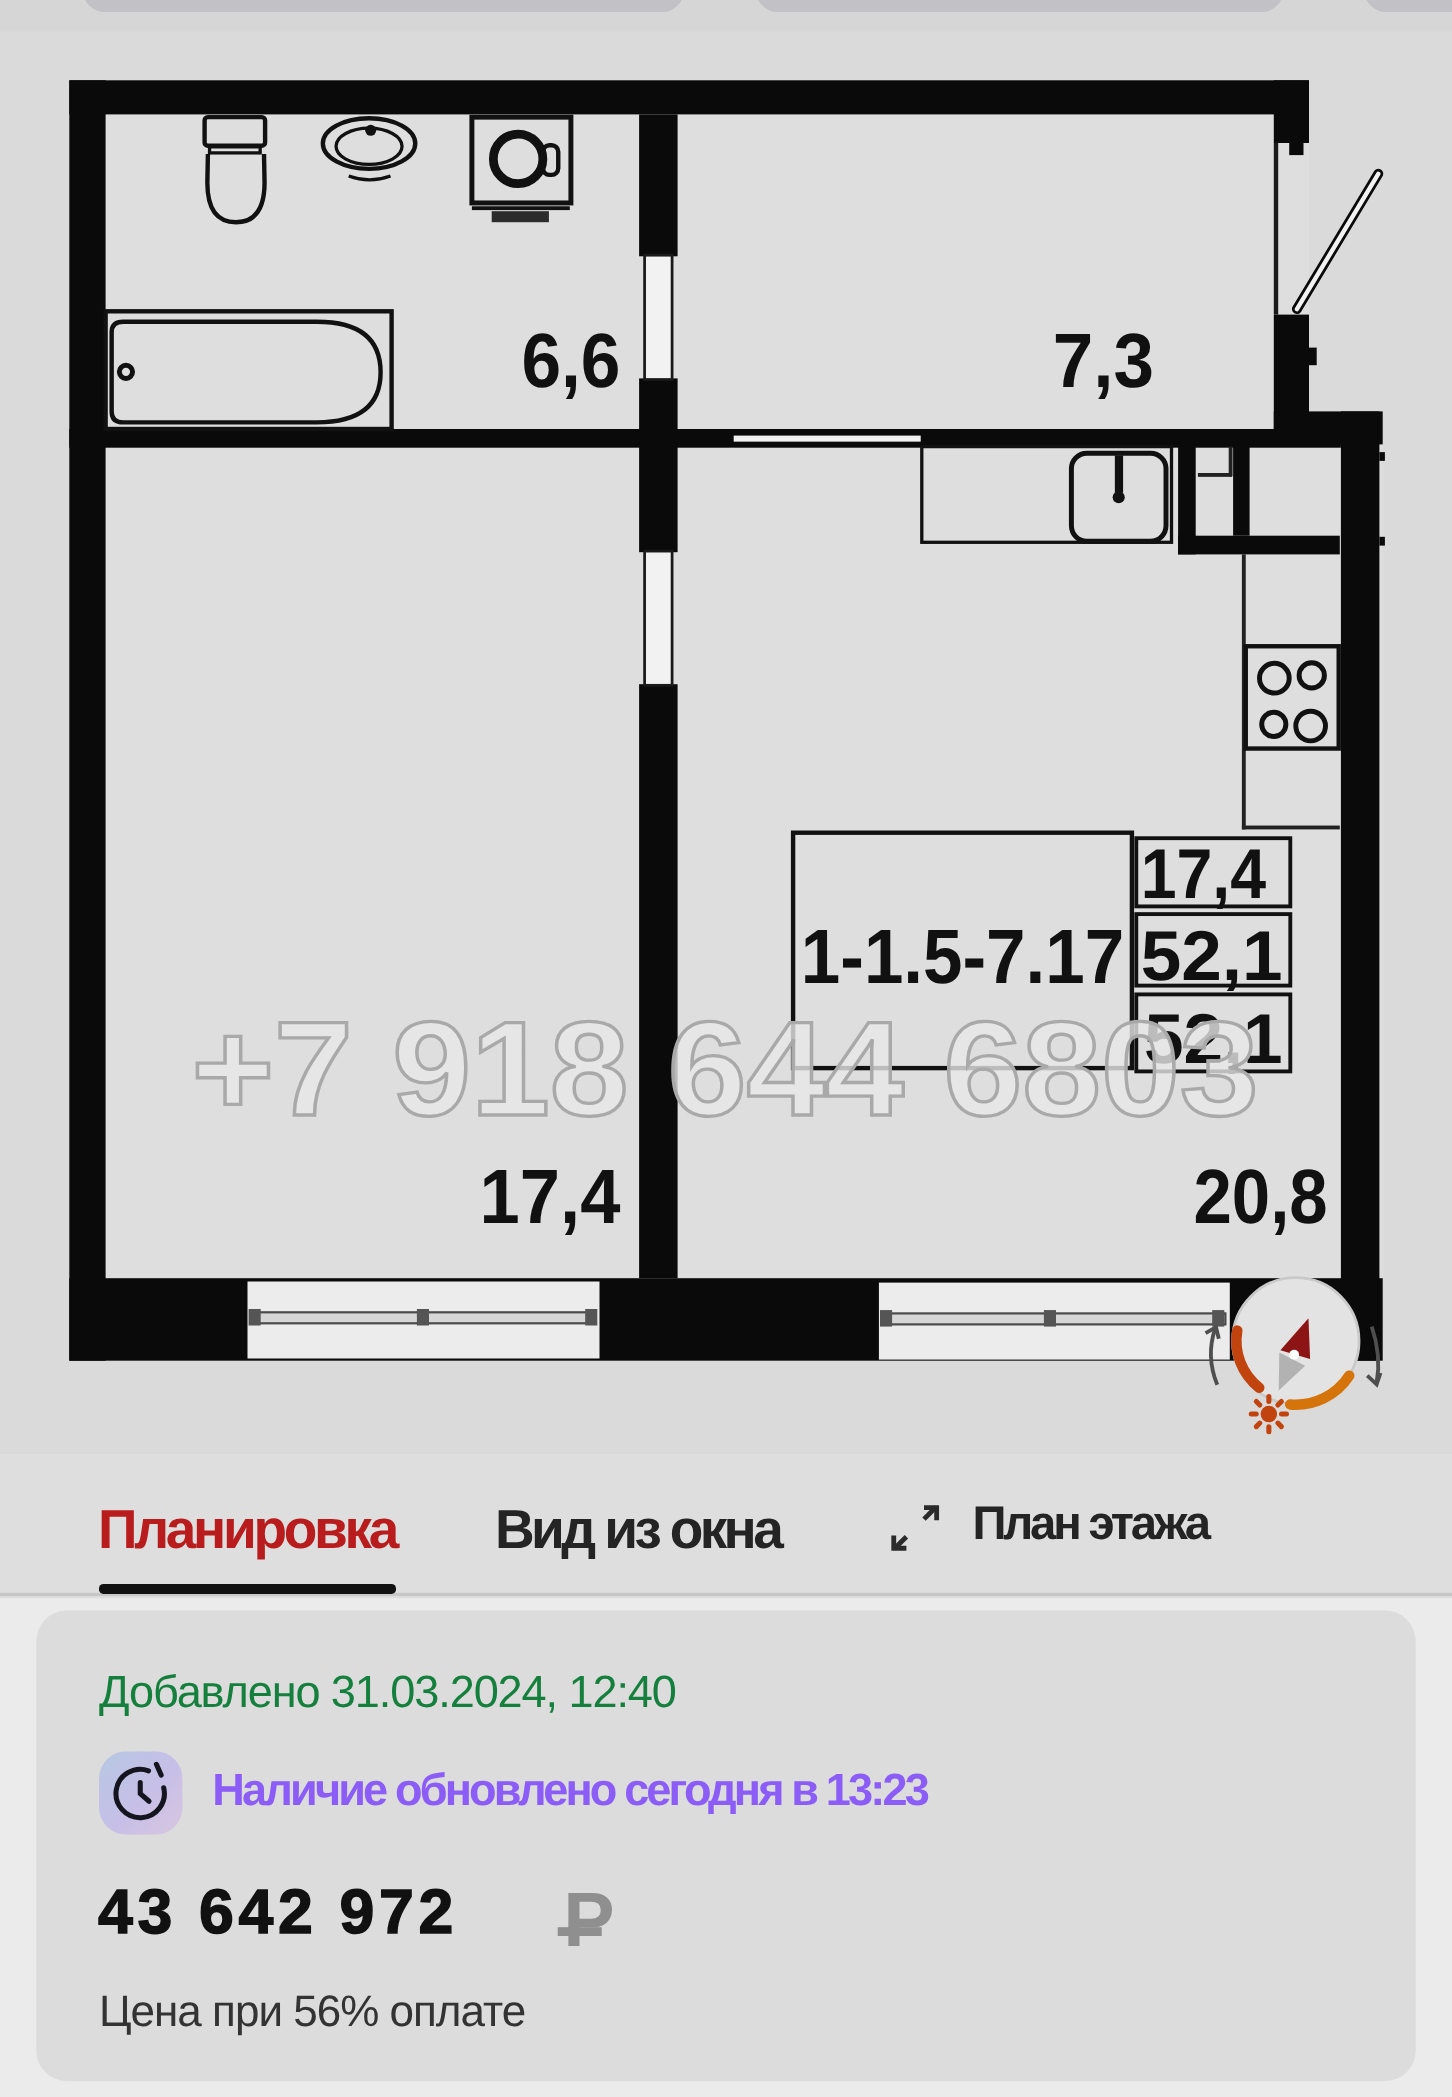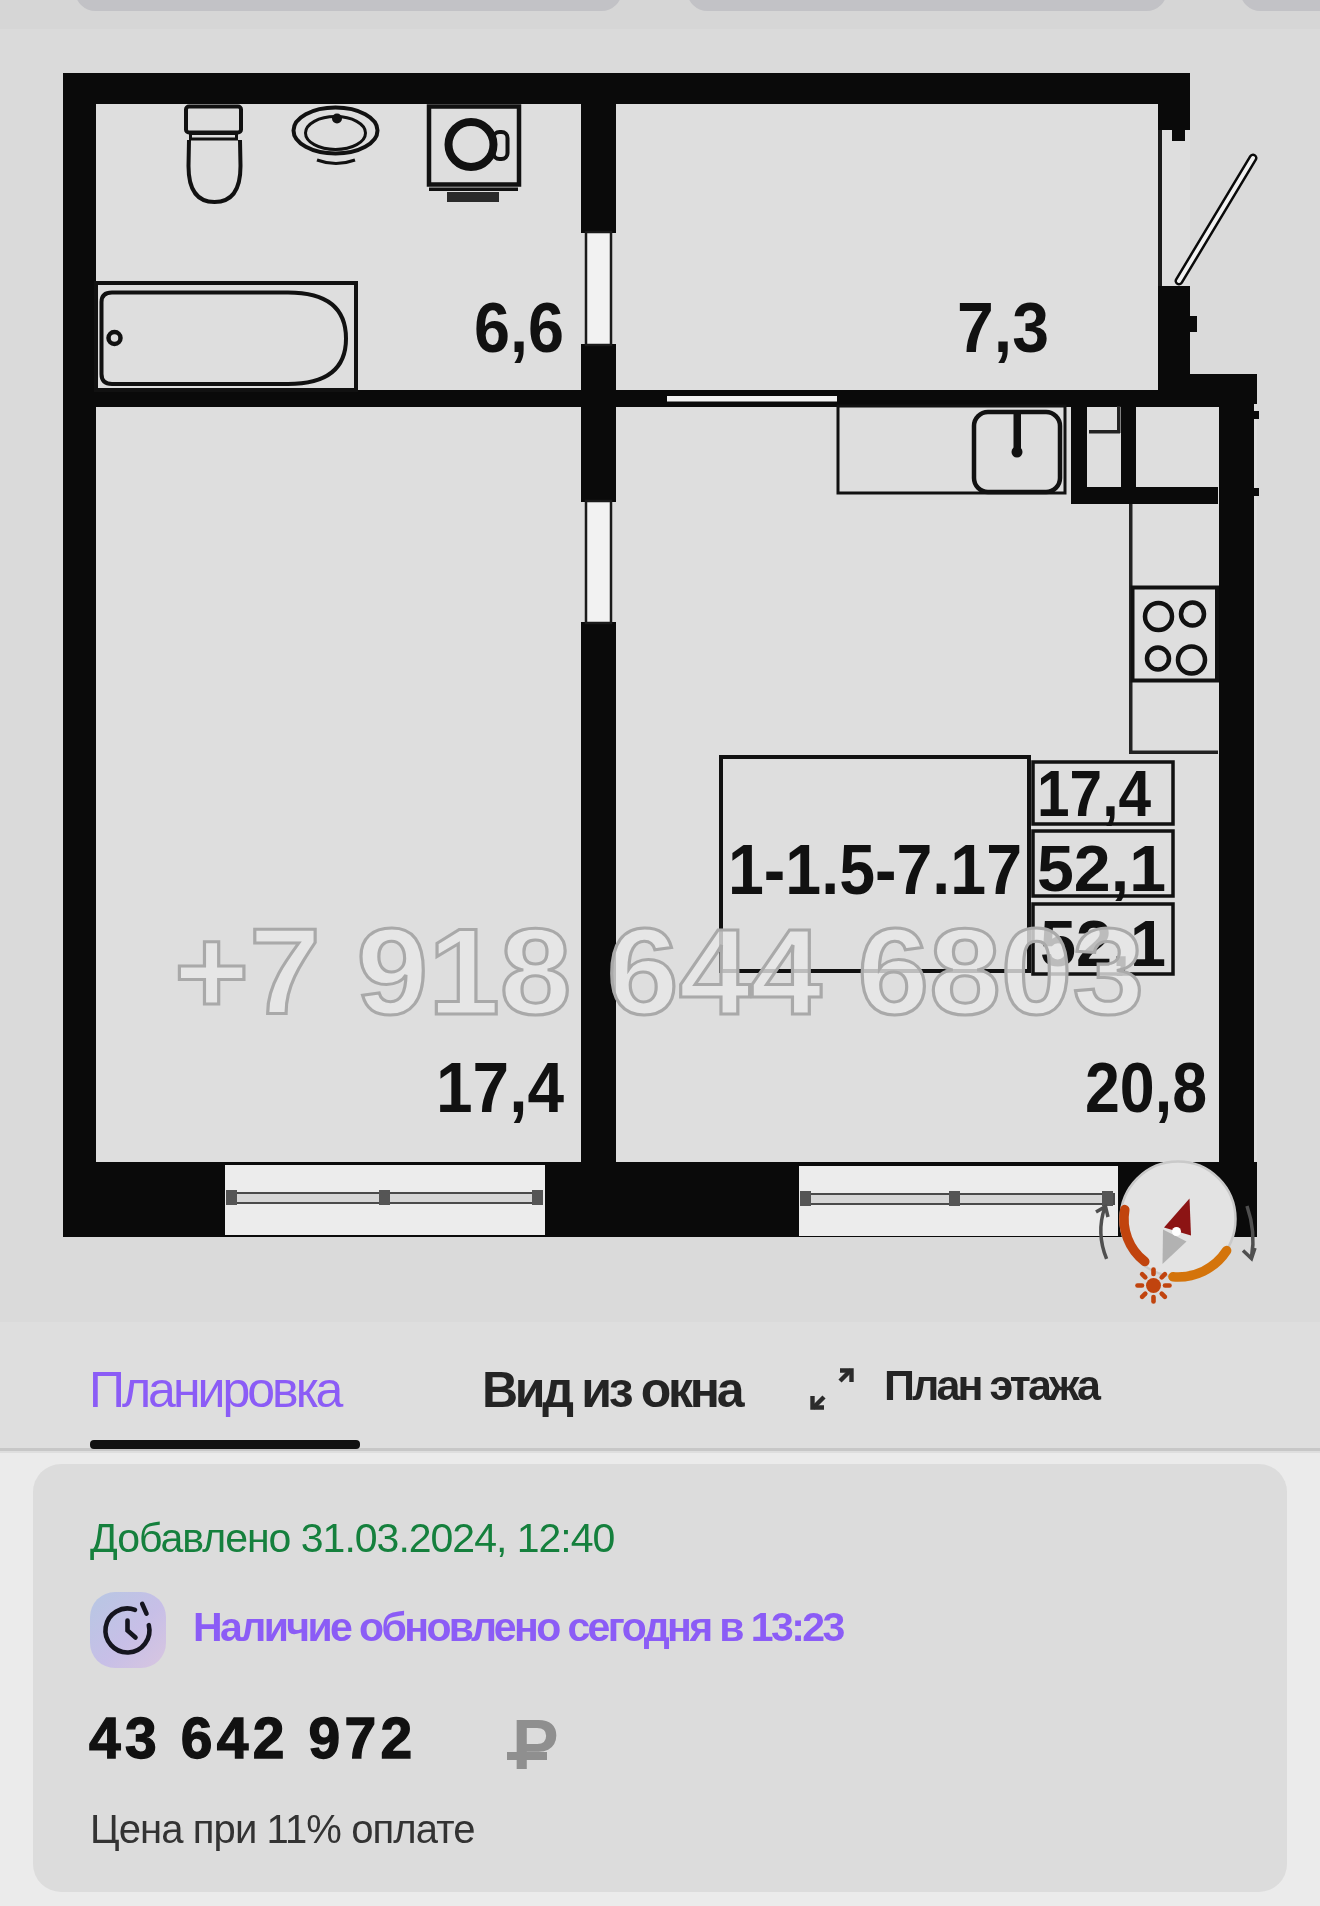--- a/index.html
+++ b/index.html
@@ -194,23 +194,23 @@
     </g>
   </g>
 </svg>
 
 <div class="abs" style="left:0;top:1322px;width:1320px;height:131px;background:#dedede;"></div>
 
 <div class="abs" style="left:0;top:1448px;width:1320px;height:3px;background:#c7c7c7;"></div>
 
 <div class="abs" style="left:90px;top:1440px;width:270px;height:9px;background:#111;border-radius:4px;"></div>
 
-<div class="abs" style="left:89px;top:1361px;width:300px;font-size:50px;font-weight:normal;color:#8b5cf6;letter-spacing:-3.0px;">Планировка</div>
-
-<div class="abs" style="left:450px;top:1361px;width:300px;font-size:50px;font-weight:bold;color:#242424;letter-spacing:-3.3px;margin-left:32px;">Вид из окна</div>
+<div class="abs" style="left:89px;top:1361px;width:300px;font-size:50px;font-weight:bold;color:#b91c1c;letter-spacing:-3.0px;">Планировка</div>
+
+<div class="abs" style="left:450px;top:1361px;width:300px;font-size:50px;font-weight:bold;color:#242424;letter-spacing:-3.3px;">Вид из окна</div>
 
 <svg class="abs" style="left:806px;top:1363px;" width="52" height="52" viewBox="0 0 52 52">
   <g stroke="#2b2b2b" stroke-width="4.4" fill="none">
     <path d="M 34 18 L 45 7"></path>
     <path d="M 34 7.5 L 45.5 7.5 L 45.5 19"></path>
     <path d="M 18 34 L 7 45"></path>
     <path d="M 18 44.5 L 6.5 44.5 L 6.5 33"></path>
   </g>
 </svg>
 
@@ -236,13 +236,13 @@
   </g>
 </svg>
 
 <div class="abs" style="left:193px;top:1604px;font-size:41px;font-weight:bold;color:#8b5cf6;letter-spacing:-2.6px;">Наличие обновлено сегодня в 13:23</div>
 
 <div class="abs" style="left:89px;top:1705px;font-size:57px;font-weight:bold;color:#111;letter-spacing:4.2px;-webkit-text-stroke:1.3px #111;">43 642 972</div>
 
 <div class="abs" style="left:512px;top:1705px;font-size:70px;font-weight:bold;color:#8f8f8f;">Р</div>
 <div class="abs" style="left:507px;top:1752px;width:40px;height:8px;background:#8f8f8f;"></div>
 
-<div class="abs" style="left:90px;top:1807px;font-size:40px;font-weight:500;color:#333;letter-spacing:-0.9px;">Цена при 11% оплате</div>
+<div class="abs" style="left:90px;top:1807px;font-size:40px;font-weight:500;color:#333;letter-spacing:-0.9px;">Цена при 56% оплате</div>
 
 </body></html>

